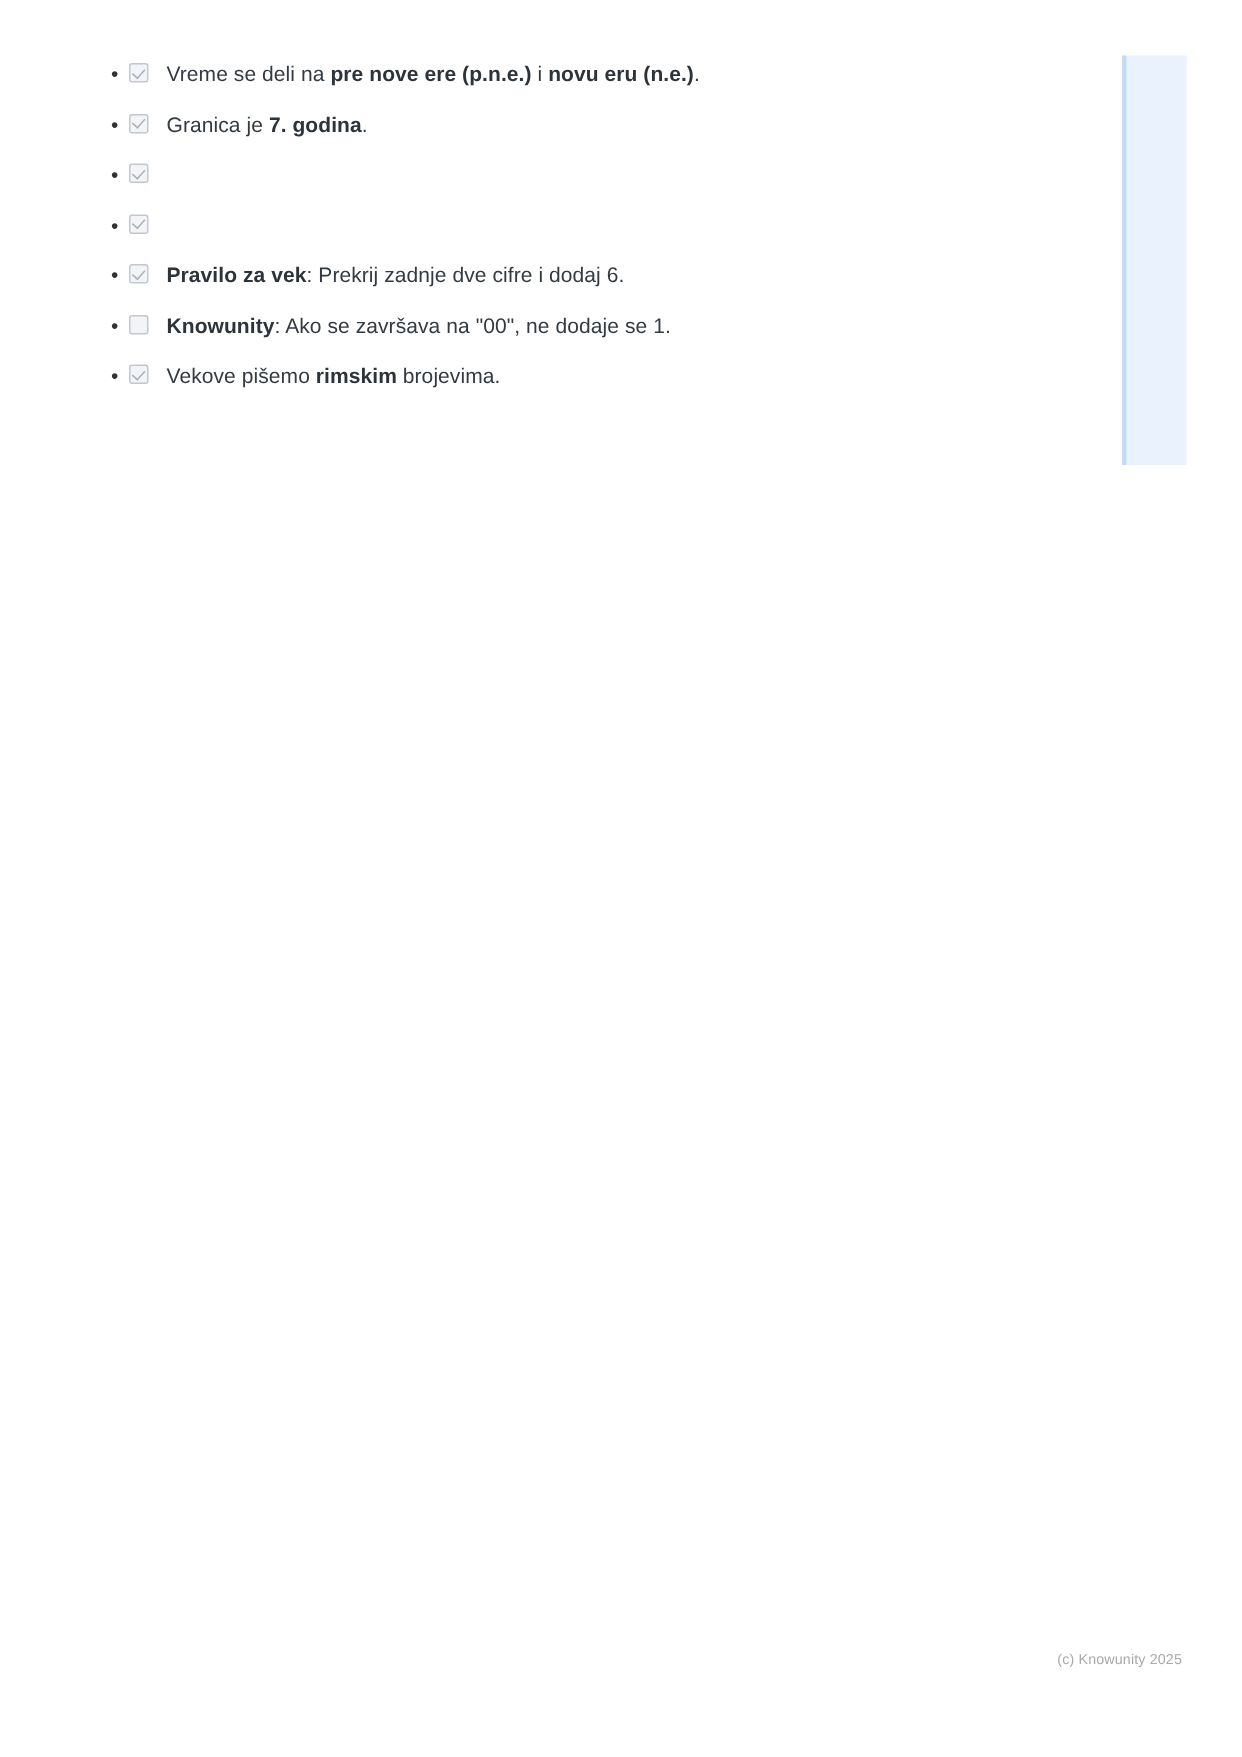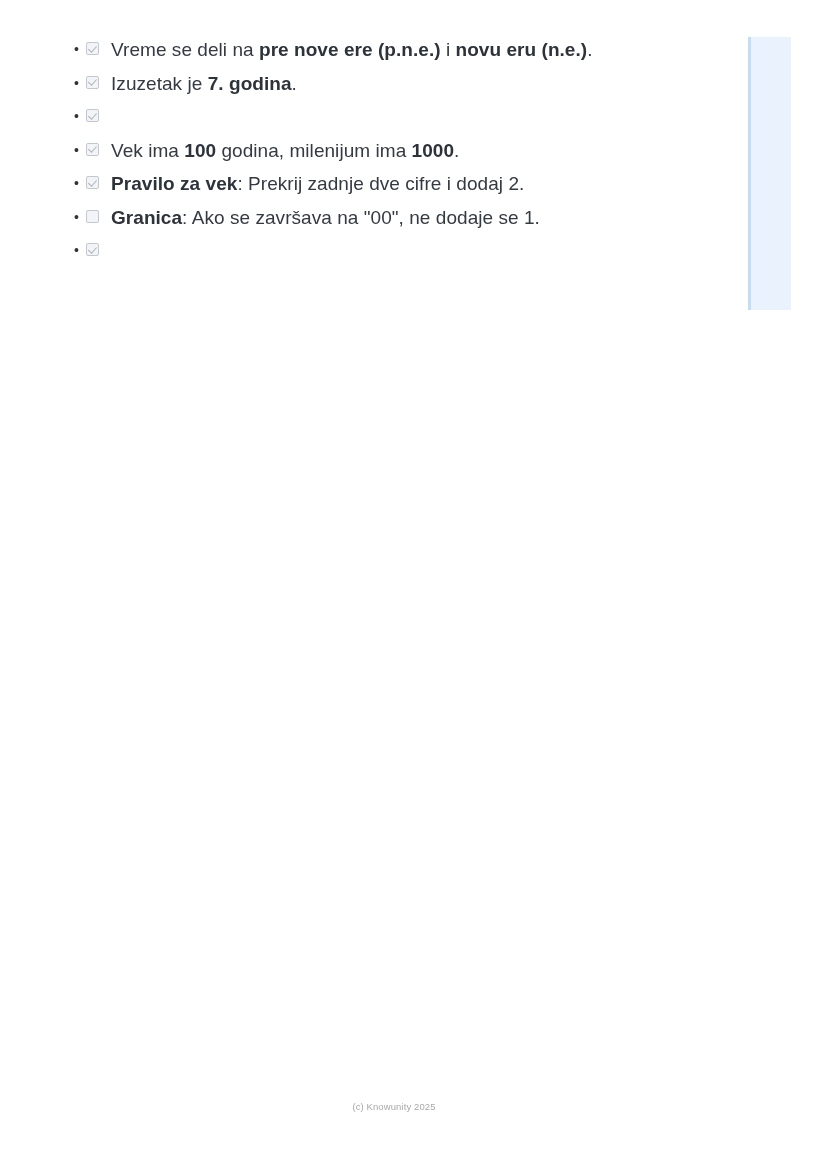--- a/index.html
+++ b/index.html
@@ -82,37 +82,37 @@
     position: absolute;
     left: 3px;
     top: 0.5px;
     width: 3.5px;
     height: 7px;
     border: solid #aab1ba;
     border-width: 0 1.6px 1.6px 0;
     transform: rotate(42deg);
   }
   .check-text {
-    font-size: 19px;
+    font-size: 14px;
     line-height: 23px;
     color: #333a42;
     letter-spacing: 0.05px;
   }
   .check-text b {
     font-weight: bold;
     color: #2c333b;
   }
 
   
   .footer {
     position: absolute;
     left: 0;
     top: 1101px;
     width: 788px;
-    text-align: center;
+    text-align: right;
     font-size: 9.5px;
     color: #a9a9a9;
     letter-spacing: 0.1px;
   }
 </style>
 </head>
 <body>
 
 <div class="page">
 
@@ -122,42 +122,42 @@
 
   <ul class="checklist" id="checklist">
       <li class="check-item">
         <span class="bullet">•</span>
         <span class="checkbox checked"></span>
         <span class="check-text"><span>Vreme se deli na </span><b>pre nove ere (p.n.e.)</b><span> i </span><b>novu eru (n.e.)</b><span>.</span></span>
       </li>
       <li class="check-item">
         <span class="bullet">•</span>
         <span class="checkbox checked"></span>
-        <span class="check-text"><span>Izuzetak je </span><b>7. godina</b><span>.</span></span>
+        <span class="check-text"><span>Granica je </span><b>7. godina</b><span>.</span></span>
       </li>
       <li class="check-item">
         <span class="bullet">•</span>
         <span class="checkbox checked"></span>
       </li>
       <li class="check-item">
         <span class="bullet">•</span>
         <span class="checkbox checked"></span>
-        <span class="check-text"><span>Vek ima </span><b>100</b><span> godina, milenijum ima </span><b>1000</b><span>.</span></span>
       </li>
       <li class="check-item">
         <span class="bullet">•</span>
         <span class="checkbox checked"></span>
-        <span class="check-text"><b>Pravilo za vek</b><span>: Prekrij zadnje dve cifre i dodaj 2.</span></span>
+        <span class="check-text"><b>Pravilo za vek</b><span>: Prekrij zadnje dve cifre i dodaj 6.</span></span>
       </li>
       <li class="check-item">
         <span class="bullet">•</span>
         <span class="checkbox"></span>
-        <span class="check-text"><b>Granica</b><span>: Ako se završava na "00", ne dodaje se 1.</span></span>
+        <span class="check-text"><b>Knowunity</b><span>: Ako se završava na "00", ne dodaje se 1.</span></span>
       </li>
       <li class="check-item">
         <span class="bullet">•</span>
         <span class="checkbox checked"></span>
+        <span class="check-text"><span>Vekove pišemo </span><b>rimskim</b><span> brojevima.</span></span>
       </li>
     </ul>
 
   <div class="footer">(c) Knowunity 2025</div>
 
 </div>
 
 </body></html>

